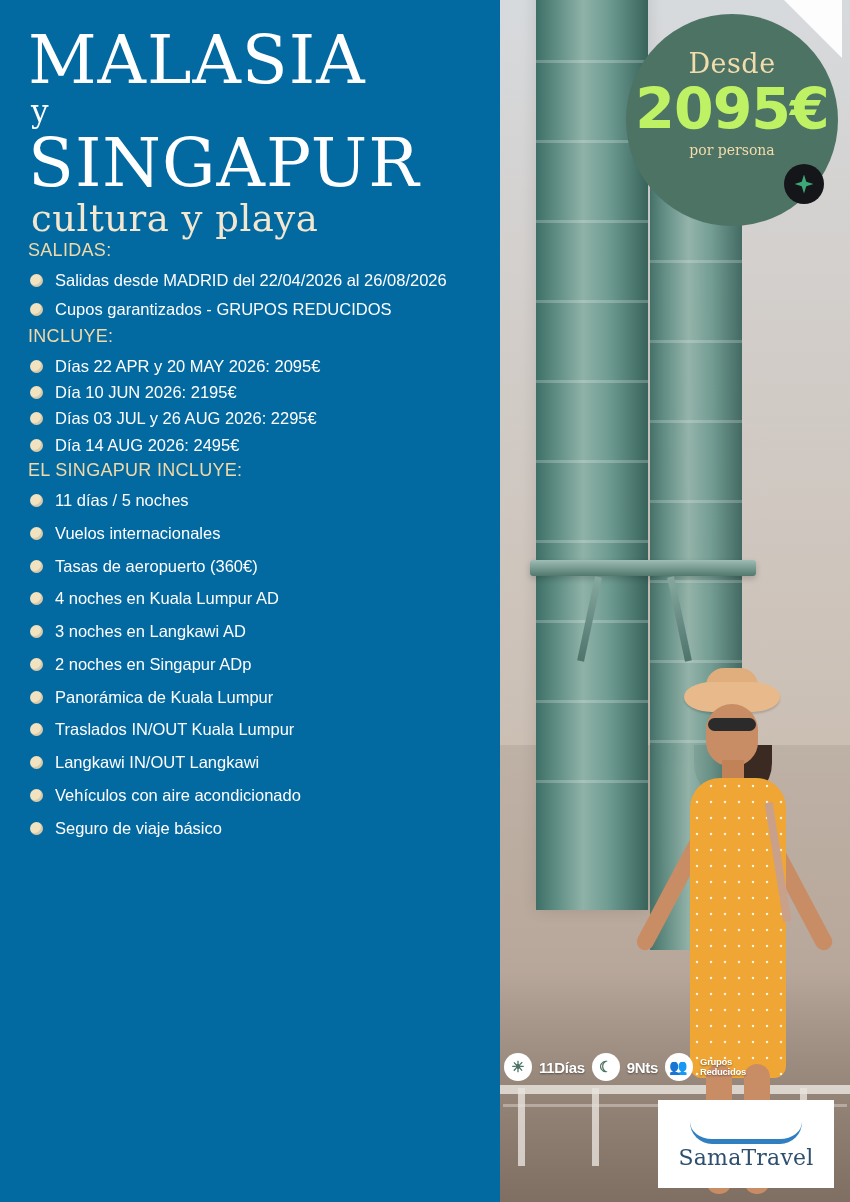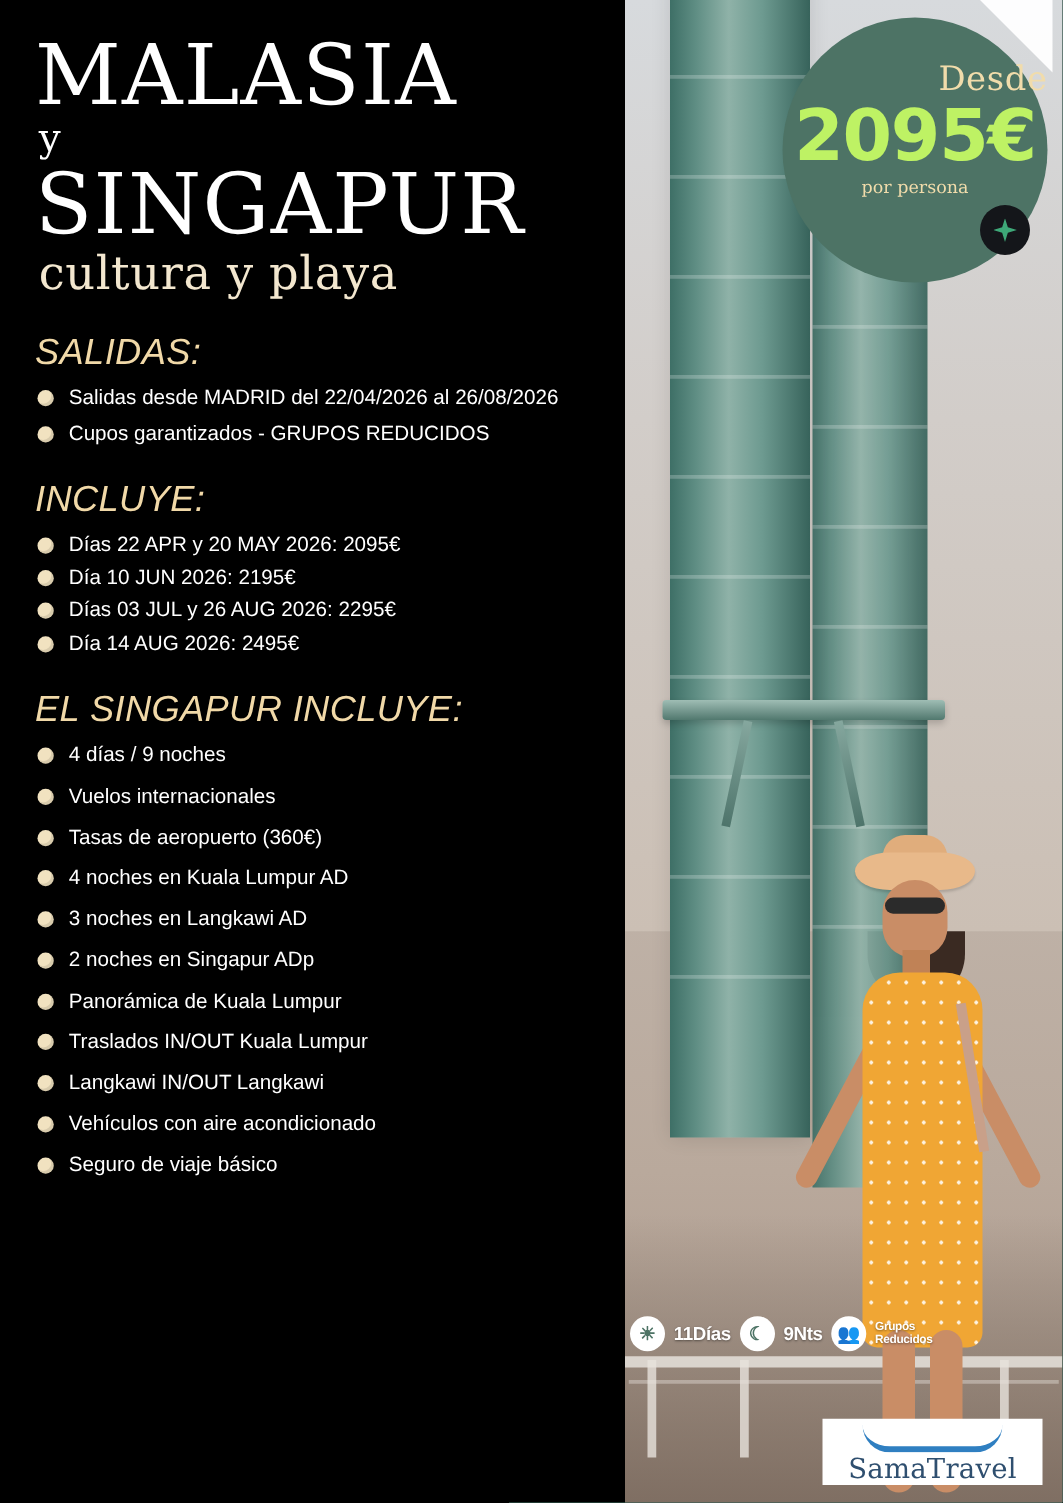--- a/index.html
+++ b/index.html
@@ -13,21 +13,21 @@
     position: relative;
     width: 850px; height: 1202px;
     overflow: hidden;
   }
 
   
   .left-panel {
     position: absolute;
     left: 0; top: 0;
     width: 500px; height: 1202px;
-    background: #000000;
+    background: #0369a1;
     padding: 28px 26px 0 28px;
     z-index: 3;
   }
   .title-main {
     font-family: "DejaVu Serif", serif;
     font-size: 67px;
     line-height: 0.96;
     color: #ffffff;
     letter-spacing: 1px;
     font-weight: 400;
@@ -43,26 +43,24 @@
     font-family: "DejaVu Serif", serif;
     font-size: 37px;
     color: #f3e7cf;
     margin-top: 2px;
     margin-left: 3px;
     letter-spacing: 0.5px;
   }
 
   .section-head {
     color: #f1d9a8;
-    font-size: 29px;
+    font-size: 18px;
     font-weight: 400;
-    margin-top: 26px;
     margin-bottom: 8px;
     letter-spacing: 0.3px;
-    font-style: italic;
   }
 
   ul.bullets { list-style: none; }
   ul.bullets li {
     position: relative;
     color: #ffffff;
     font-size: 16.5px;
     line-height: 1.35;
     padding-left: 27px;
     margin-bottom: 6px;
@@ -200,21 +198,21 @@
     width: 212px; height: 212px;
     border-radius: 50%;
     background: #4d7365;
     z-index: 5;
     color: #ffffff;
     text-align: center;
     padding-top: 34px;
   }
   .price-from {
     font-family: "DejaVu Serif", serif;
-    font-size: 27px; color: #f1dcab; letter-spacing: 0.5px; text-align: right;
+    font-size: 27px; color: #f1dcab; letter-spacing: 0.5px;
   }
   .price-amount {
     font-family: "DejaVu Sans", sans-serif;
     font-weight: bold;
     font-size: 57px;
     color: #bef264;
     line-height: 1.0;
     margin-top: 2px;
     letter-spacing: -1px;
   }
@@ -265,21 +263,21 @@
     font-size: 15px; font-weight: bold; color: #ffffff;
     text-shadow: 0 1px 2px rgba(0,0,0,0.45);
     letter-spacing: -0.3px;
   }
   .ic-label.small { font-size: 9.5px; line-height: 1.05; font-weight: bold; }
 
   
   .logo-box {
     position: absolute;
     right: 16px; bottom: 14px;
-    width: 176px; height: 53px;
+    width: 176px; height: 88px;
     background: #ffffff;
     z-index: 6;
     display: flex; flex-direction: column;
     align-items: center; justify-content: center;
     padding-top: 4px;
   }
   .logo-swoosh {
     width: 112px; height: 22px;
     border-bottom: 5px solid #2f7fc1;
     border-radius: 0 0 58px 58px;
@@ -364,21 +362,21 @@
     <h2 class="section-head">INCLUYE:</h2>
     <ul class="bullets prices">
       <li>Días 22 APR y 20 MAY 2026: 2095€</li>
       <li>Día 10 JUN 2026: 2195€</li>
       <li>Días 03 JUL y  26 AUG 2026: 2295€</li>
       <li>Día 14 AUG 2026: 2495€</li>
     </ul>
 
     <h2 class="section-head">EL SINGAPUR INCLUYE:</h2>
     <ul class="bullets includes">
-      <li>4 días / 9 noches</li>
+      <li>11 días / 5 noches</li>
       <li>Vuelos internacionales</li>
       <li>Tasas de aeropuerto (360€)</li>
       <li>4 noches en Kuala Lumpur AD</li>
       <li>3 noches en Langkawi AD</li>
       <li>2 noches en Singapur ADp</li>
       <li>Panorámica de Kuala Lumpur</li>
       <li>Traslados IN/OUT Kuala Lumpur</li>
       <li>Langkawi IN/OUT Langkawi</li>
       <li>Vehículos con aire acondicionado</li>
       <li>Seguro de viaje básico</li>

